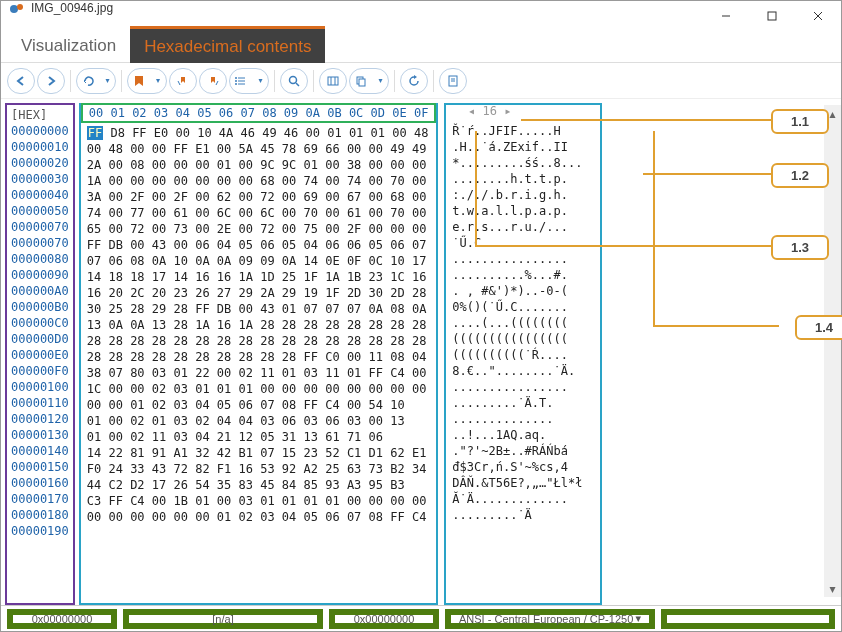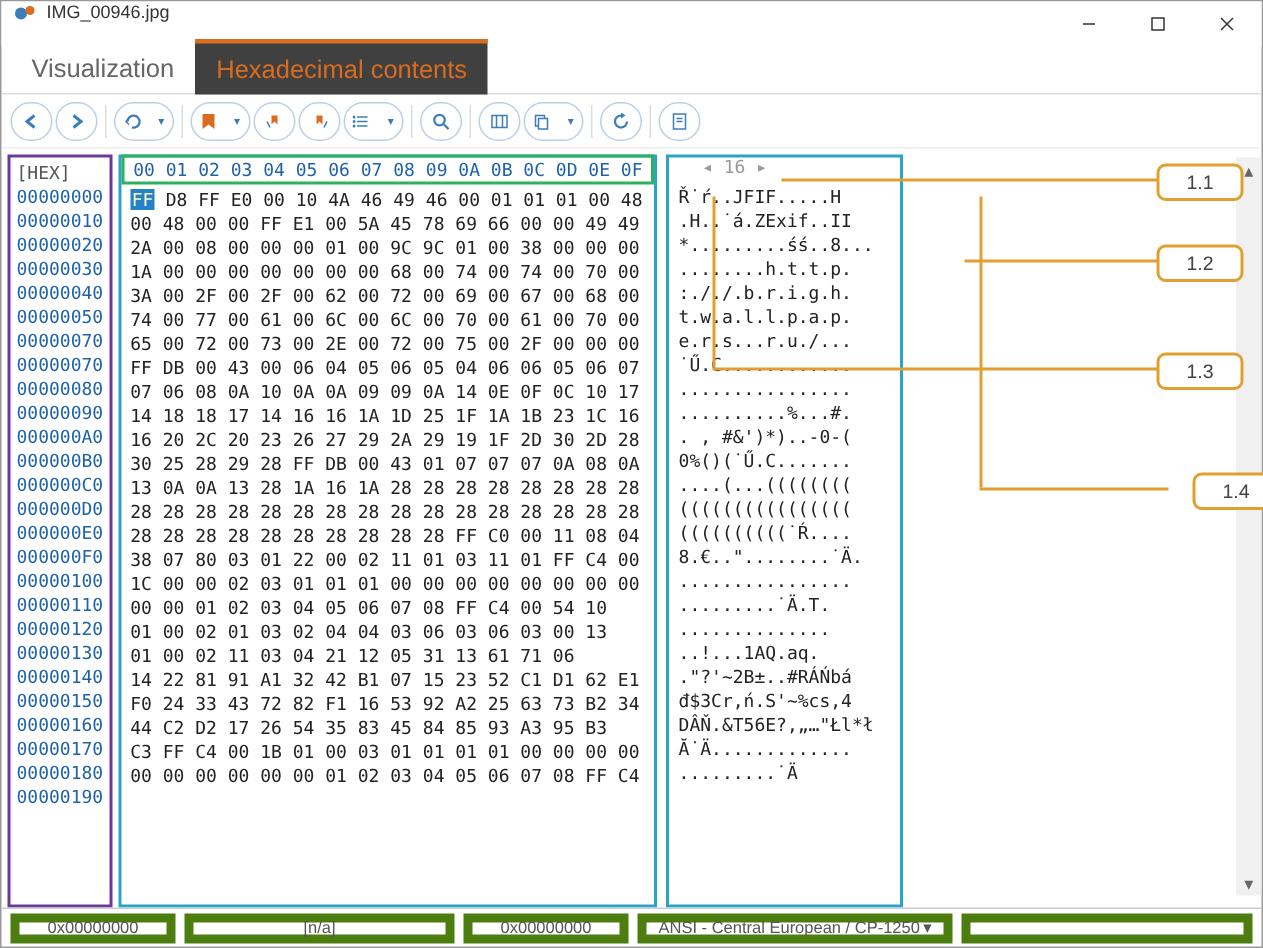--- a/index.html
+++ b/index.html
@@ -21,21 +21,21 @@
 .midcol{border:2px solid #2aa3c7;margin-left:4px;padding:2px 6px;position:relative}
 .midcol .hexhdr{color:#1e62a8;border:2px solid #2fb05a;margin:-2px -6px 0 -6px;padding:0 6px;position:relative;top:-2px}
 .hexrow{white-space:pre;color:#222}
 .hlbyte{background:#2383c6;color:#fef9c3;padding:0 1px}
 .asccol{border:2px solid #2aa3c7;margin-left:6px;padding:2px 6px;width:158px}
 .ascrow{white-space:pre;color:#222}
 .scroll{position:absolute;right:0;top:104px;bottom:34px;width:17px;background:#f0f0f0;display:flex;flex-direction:column;align-items:center;justify-content:space-between}
 .scroll .sa{width:17px;height:17px;display:flex;align-items:center;justify-content:center;color:#666}
 .statusbar{height:26px;border-top:1px solid #ccc;display:flex;align-items:center;padding:2px 6px;gap:6px;font-size:11px}
 .sbox{border:6px solid #4d7c0f;height:20px;display:flex;align-items:center;justify-content:center;padding:0 8px;color:#555}
-.callout{position:absolute;border:2px solid #e0a030;border-radius:6px;background:#fff;padding:3px 18px;font-size:13px;font-weight:400;color:#444}
+.callout{position:absolute;border:2px solid #e0a030;border-radius:6px;background:#fff;padding:3px 18px;font-size:13px;font-weight:700;color:#444}
 .cline{position:absolute;height:2px;background:#e0a030}
 .cline.v{width:2px;height:auto}
 .widthlbl{position:absolute;color:#999;font-family:Consolas,monospace}
 svg{display:block}
 </style>
 </head>
 <body>
 
 <div class="window">
   <div class="titlebar">
@@ -261,21 +261,21 @@
   <div class="callout" style="left:770px;top:162px">1.2</div>
   <div class="cline" style="left:474px;top:244px;width:304px"></div>
   <div class="cline v" style="left:474px;top:130px;height:114px"></div>
   <div class="callout" style="left:770px;top:234px">1.3</div>
   <div class="cline" style="left:652px;top:324px;width:126px"></div>
   <div class="cline v" style="left:652px;top:130px;height:194px"></div>
   <div class="callout" style="left:794px;top:314px">1.4</div>
 
   <div class="statusbar">
     <div class="sbox" style="width:110px">0x00000000</div>
-    <div class="sbox" style="width:180px">[n/a]</div>
+    <div class="sbox" style="width:200px">[n/a]</div>
     <div class="sbox" style="width:110px">0x00000000</div>
     <div class="sbox" style="width:210px;justify-content:space-between">
         <span>ANSI - Central European / CP-1250</span>
         <span>▾</span>
       </div>
     <div class="sbox" style="flex:1"></div>
   </div>
 </div>
 
 </body></html>

